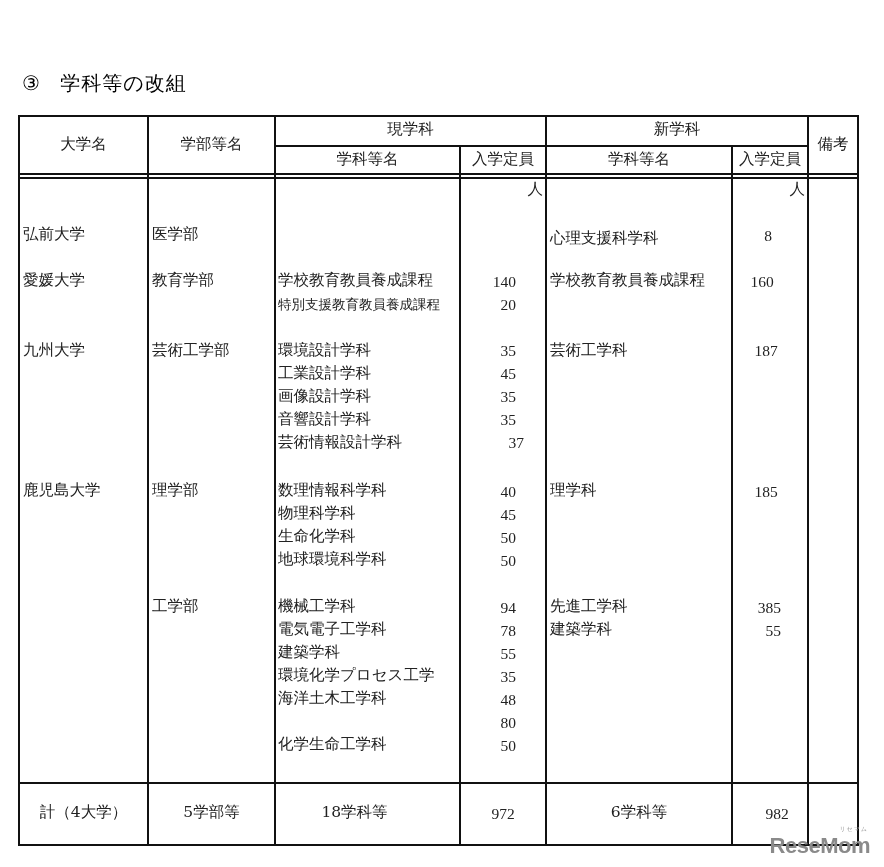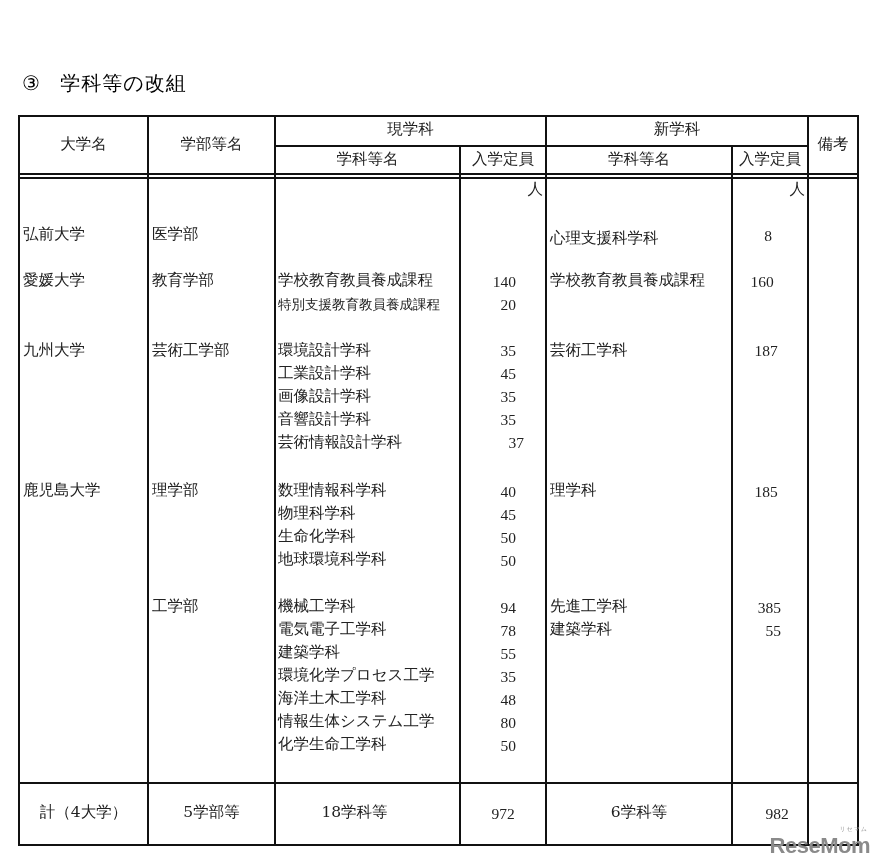--- a/index.html
+++ b/index.html
@@ -106,21 +106,20 @@
   <div class="cell" style="left:260px;top:480px;">機械工学科</div>
   <div class="cell right num" style="left:443px;top:481px;width:55px;">94</div>
   <div class="cell" style="left:260px;top:503px;">電気電子工学科</div>
   <div class="cell right num" style="left:443px;top:504px;width:55px;">78</div>
   <div class="cell" style="left:260px;top:526px;">建築学科</div>
   <div class="cell right num" style="left:443px;top:527px;width:55px;">55</div>
   <div class="cell" style="left:260px;top:549px;">環境化学プロセス工学</div>
   <div class="cell right num" style="left:443px;top:550px;width:55px;">35</div>
   <div class="cell" style="left:260px;top:572px;">海洋土木工学科</div>
   <div class="cell right num" style="left:443px;top:573px;width:55px;">48</div>
-  <div class="cell" style="left:260px;top:595px;">情報生体システム工学</div>
   <div class="cell right num" style="left:443px;top:596px;width:55px;">80</div>
   <div class="cell" style="left:260px;top:618px;">化学生命工学科</div>
   <div class="cell right num" style="left:443px;top:619px;width:55px;">50</div>
   <div class="cell" style="left:532px;top:480px;text-align:center;">先進工学科</div>
   <div class="cell right num" style="left:715px;top:481px;width:48px;">385</div>
   <div class="cell" style="left:532px;top:503px;">建築学科</div>
   <div class="cell right num" style="left:715px;top:504px;width:48px;">55</div>
 
   <div class="cell center" style="left:2px;top:686px;width:127px;">計（4大学）</div>
   <div class="cell center" style="left:131px;top:686px;width:125px;">5学部等</div>

